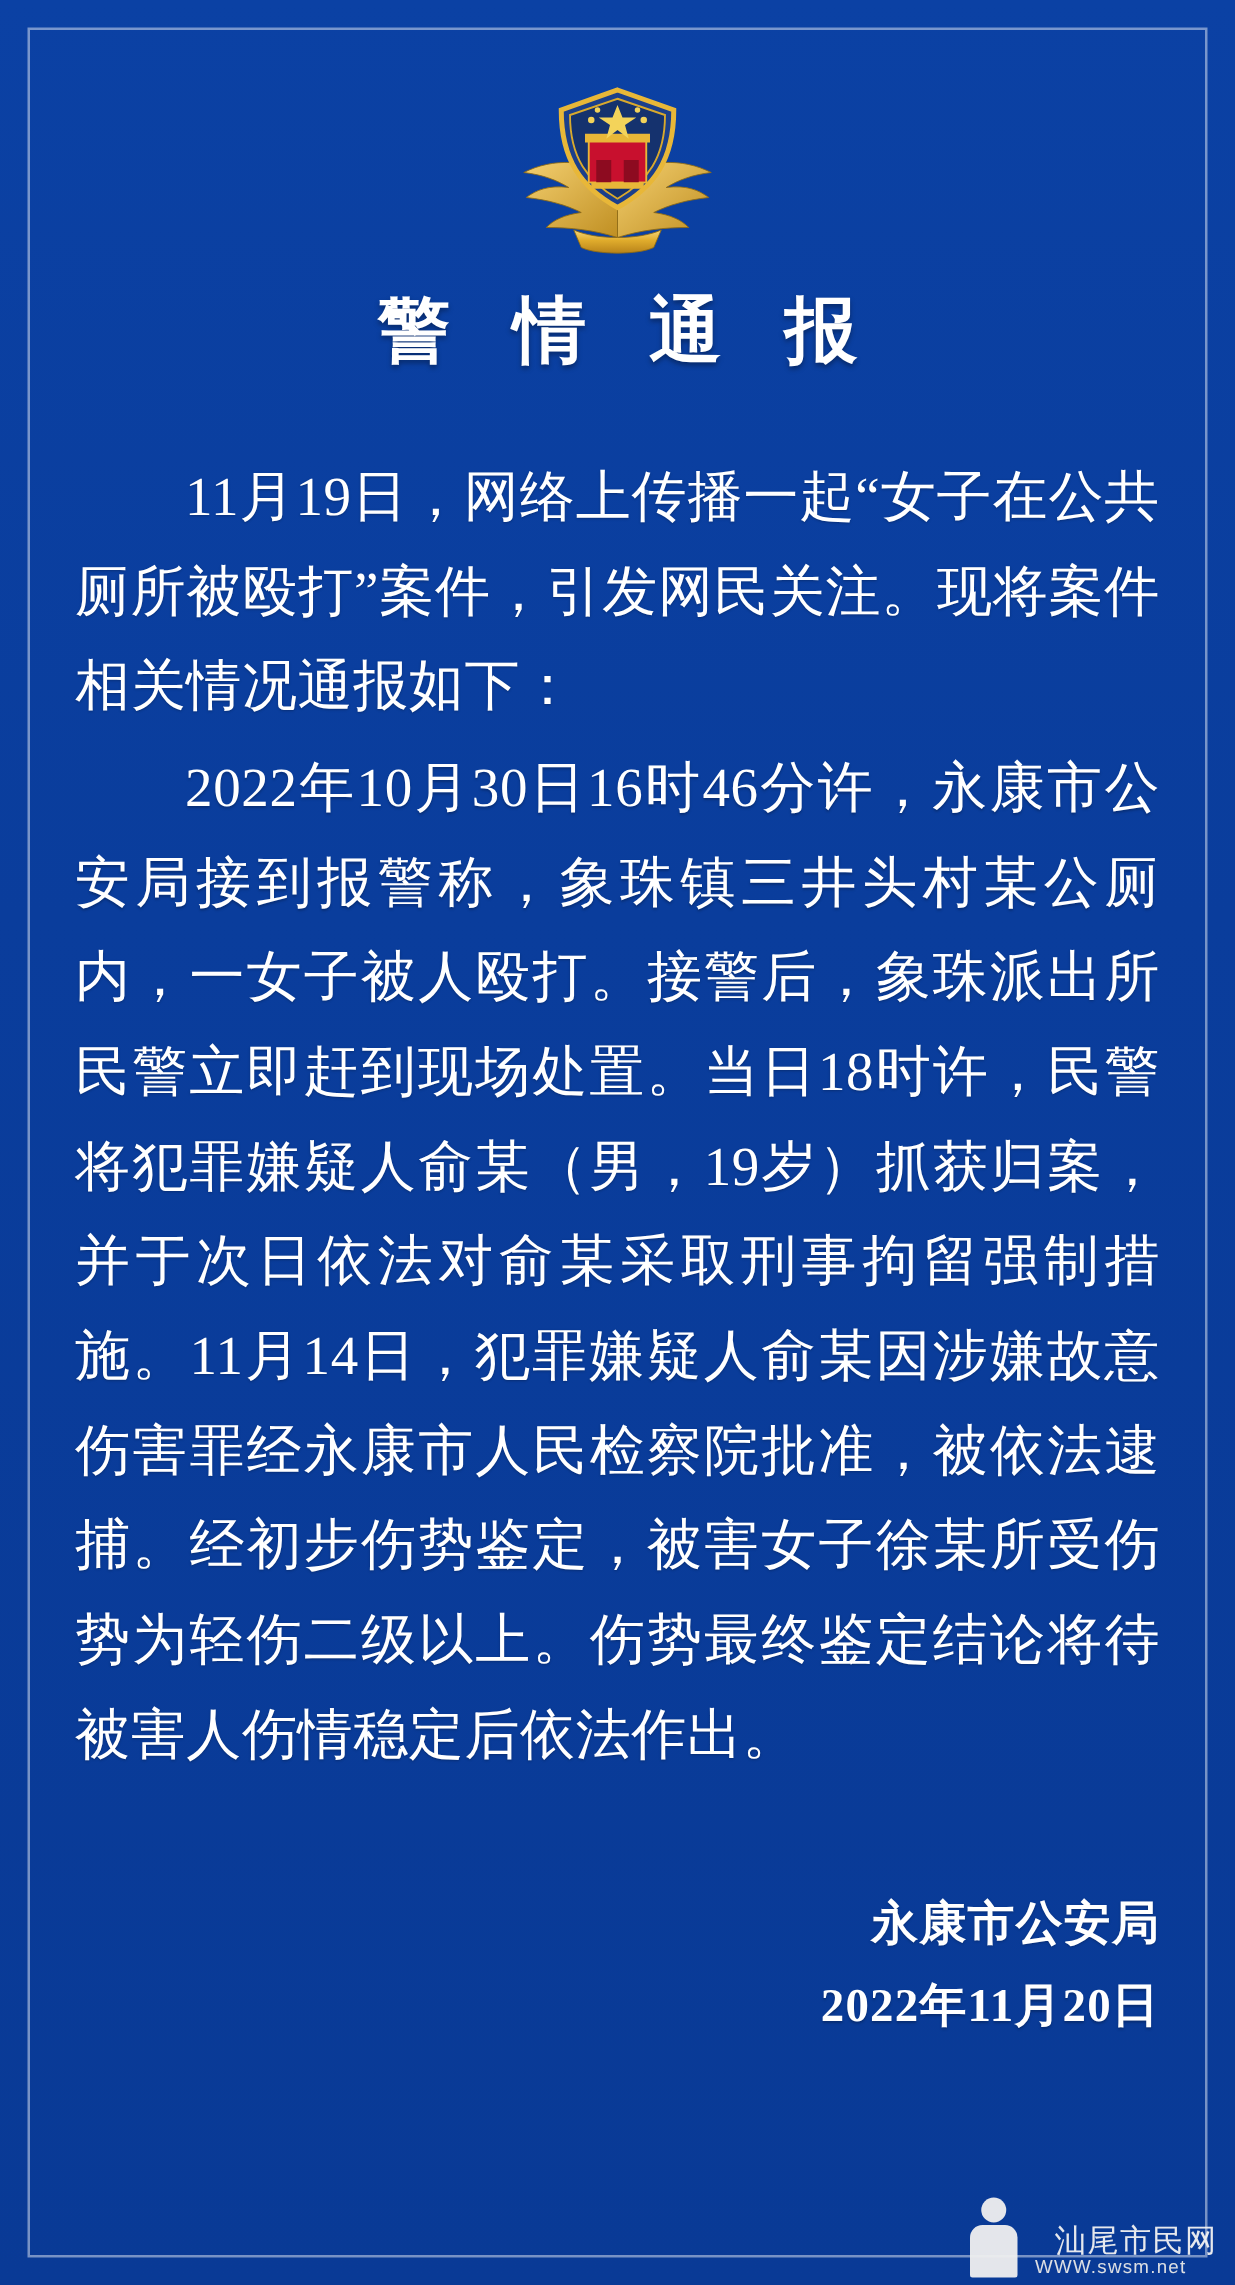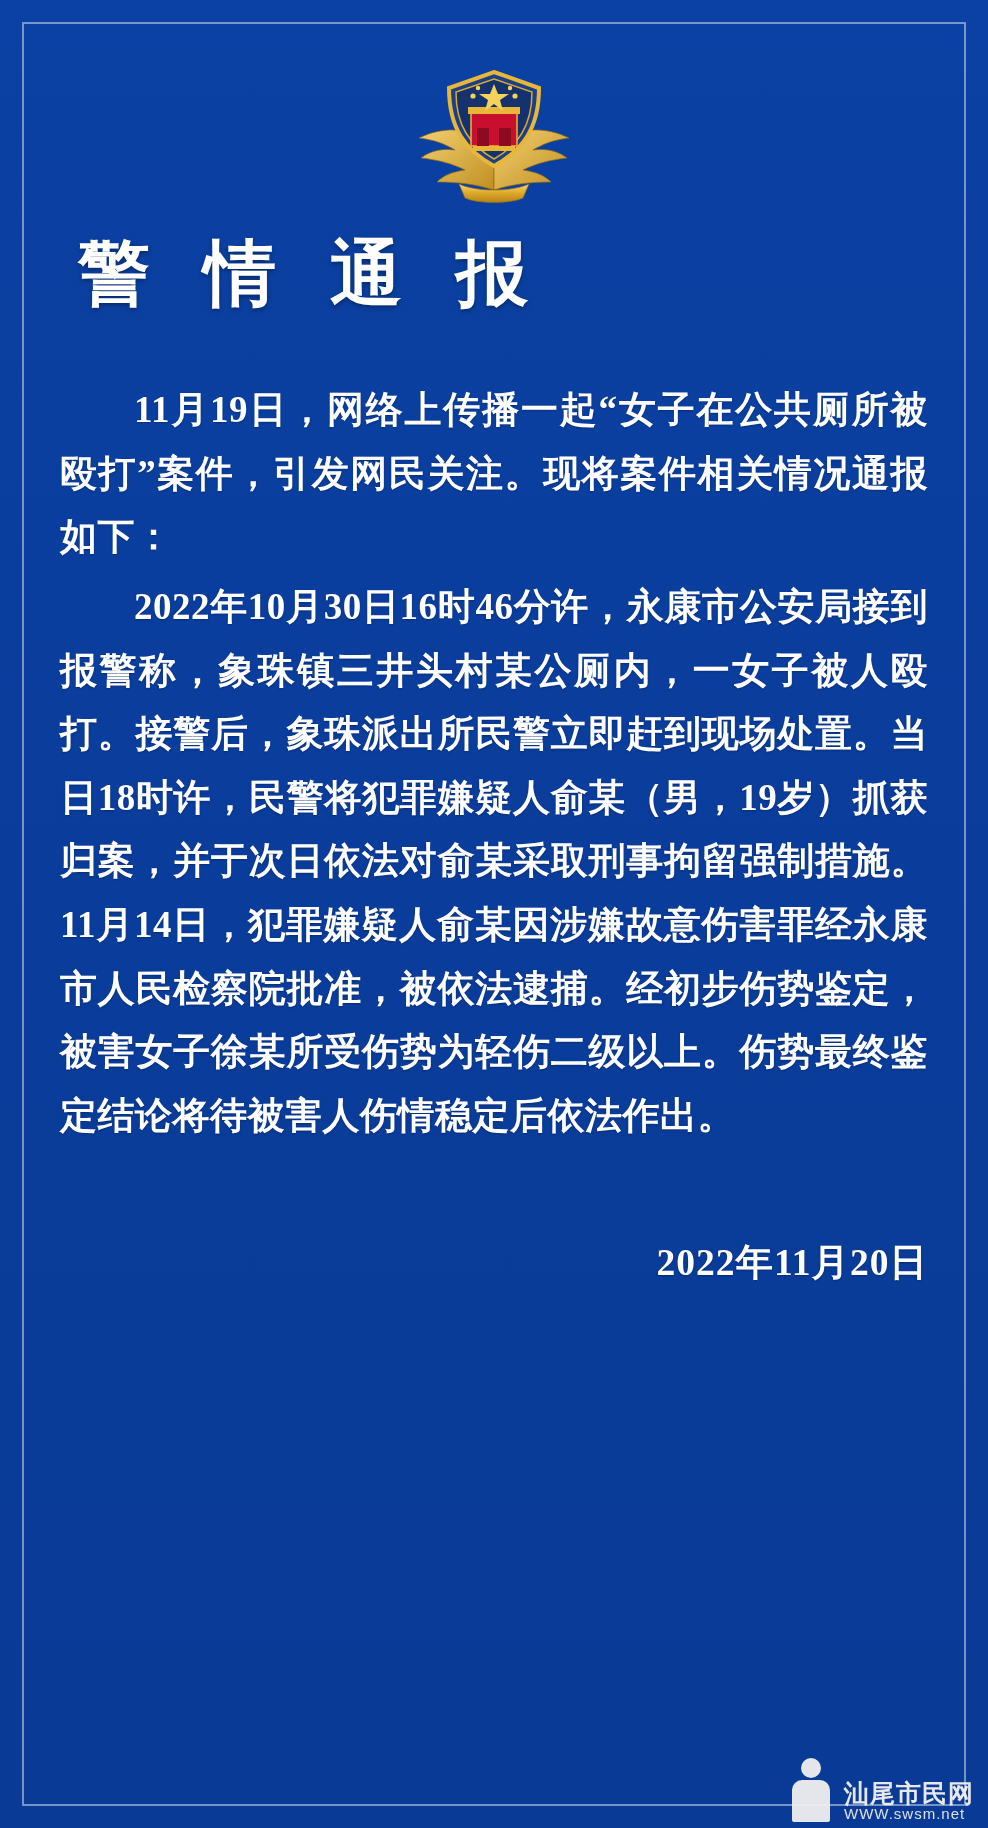--- a/index.html
+++ b/index.html
@@ -50,41 +50,41 @@
     margin-bottom: 10px;
   }
   .emblem {
     width: 190px;
     height: 150px;
     position: relative;
   }
 
   
   .title {
-    text-align: left;
+    text-align: center;
     color: #ffffff;
-    font-size: 72px;
+    font-size: 58px;
     font-weight: bold;
     letter-spacing: 18px;
     text-indent: 18px;
     margin-top: 8px;
     margin-bottom: 56px;
     text-shadow: 0 2px 4px rgba(0,0,0,0.35);
     font-family: "Liberation Serif", "DejaVu Serif", serif;
   }
 
   
   .body-text {
     color: #ffffff;
-    font-size: 37px;
+    font-size: 44px;
     line-height: 1.72;
     text-align: justify;
     text-justify: inter-ideograph;
     letter-spacing: 0.5px;
-    font-weight: bold;
+    font-weight: normal;
     font-family: "Liberation Serif", "DejaVu Serif", serif;
     text-shadow: 0 1px 2px rgba(0,0,0,0.25);
   }
   .body-text p {
     margin: 0 0 6px 0;
     text-indent: 2em;
   }
 
   
   .sign {
@@ -133,23 +133,24 @@
   }
   .wm-text {
     display: flex;
     flex-direction: column;
     align-items: flex-start;
     line-height: 1.05;
   }
   .wm-cn {
     color: #f2f2f2;
     font-size: 25px;
-    font-weight: bold;
+    font-weight: normal;
     letter-spacing: 1px;
     font-family: "Liberation Sans", sans-serif;
+    margin-left: 16px;
   }
   .wm-url {
     color: #e8e8e8;
     font-size: 15px;
     letter-spacing: 1px;
     font-family: "Liberation Sans", sans-serif;
     text-align: center;
   }
 </style>
 </head>
@@ -205,20 +206,21 @@
     </div>
 
     <div class="title">警 情 通 报</div>
 
     <div class="body-text">
       <p>11月19日，网络上传播一起“女子在公共厕所被殴打”案件，引发网民关注。现将案件相关情况通报如下：</p>
       <p>2022年10月30日16时46分许，永康市公安局接到报警称，象珠镇三井头村某公厕内，一女子被人殴打。接警后，象珠派出所民警立即赶到现场处置。当日18时许，民警将犯罪嫌疑人俞某（男，19岁）抓获归案，并于次日依法对俞某采取刑事拘留强制措施。11月14日，犯罪嫌疑人俞某因涉嫌故意伤害罪经永康市人民检察院批准，被依法逮捕。经初步伤势鉴定，被害女子徐某所受伤势为轻伤二级以上。伤势最终鉴定结论将待被害人伤情稳定后依法作出。</p>
     </div>
 
     <div class="sign">
+      <div>永康市公安局</div>
       <div>2022年11月20日</div>
     </div>
 
   </div>
 
   <div class="watermark">
     <div class="wm-figure">
       <div class="head"></div>
       <div class="body"></div>
     </div>

